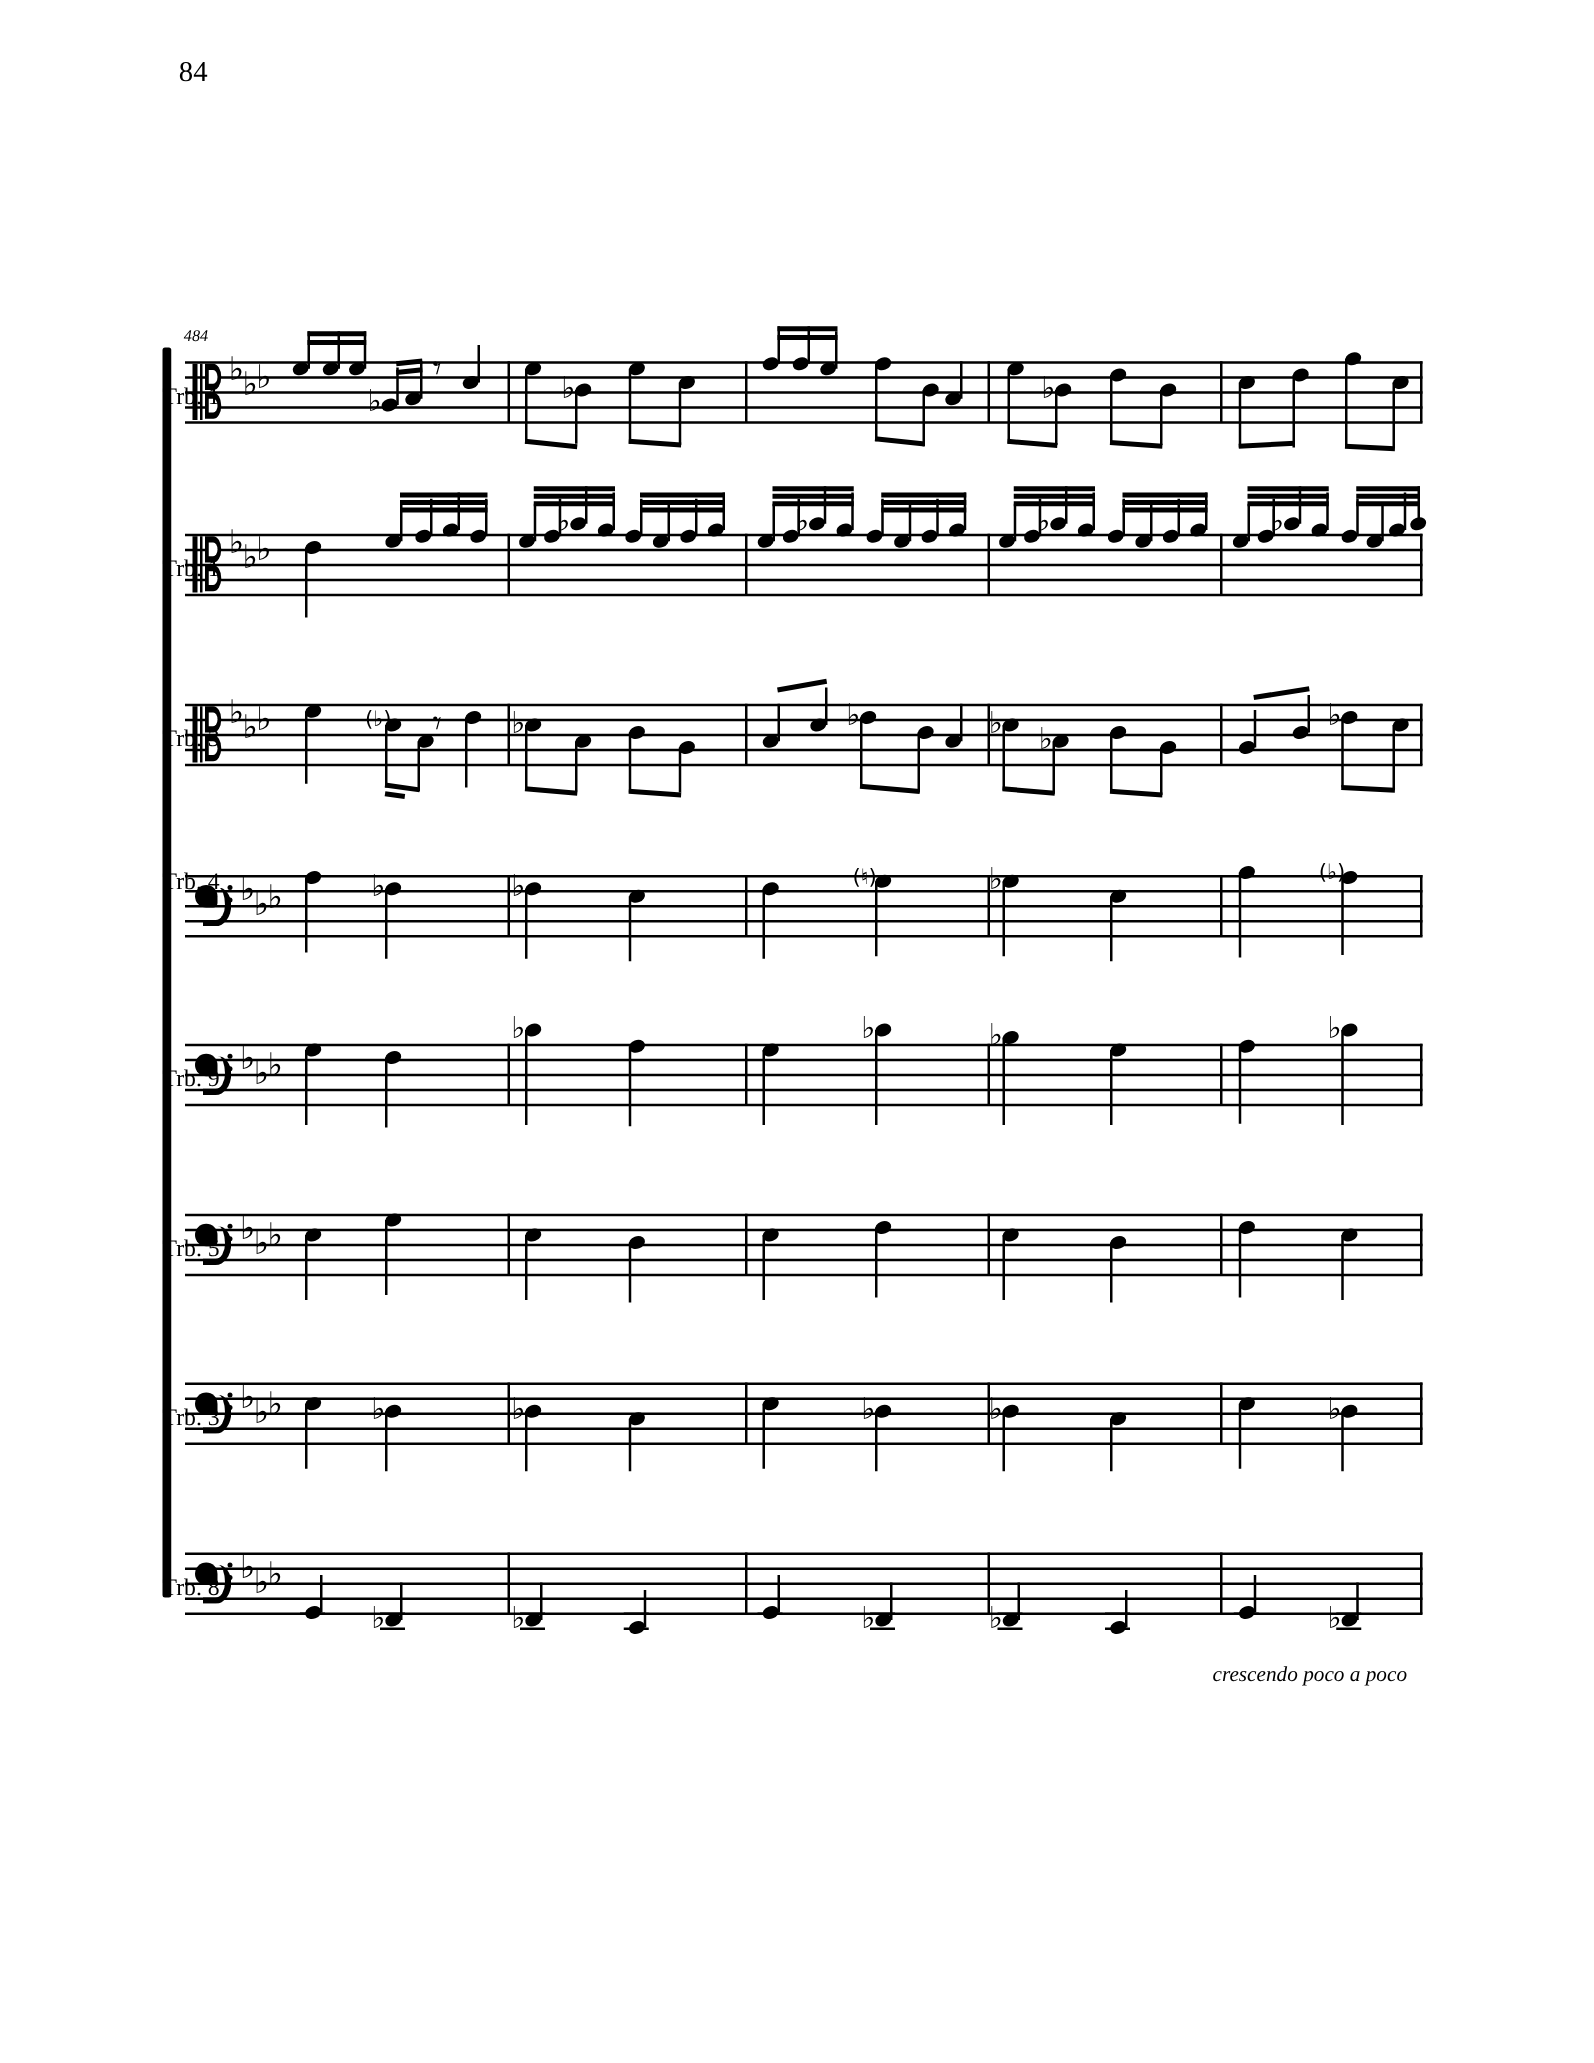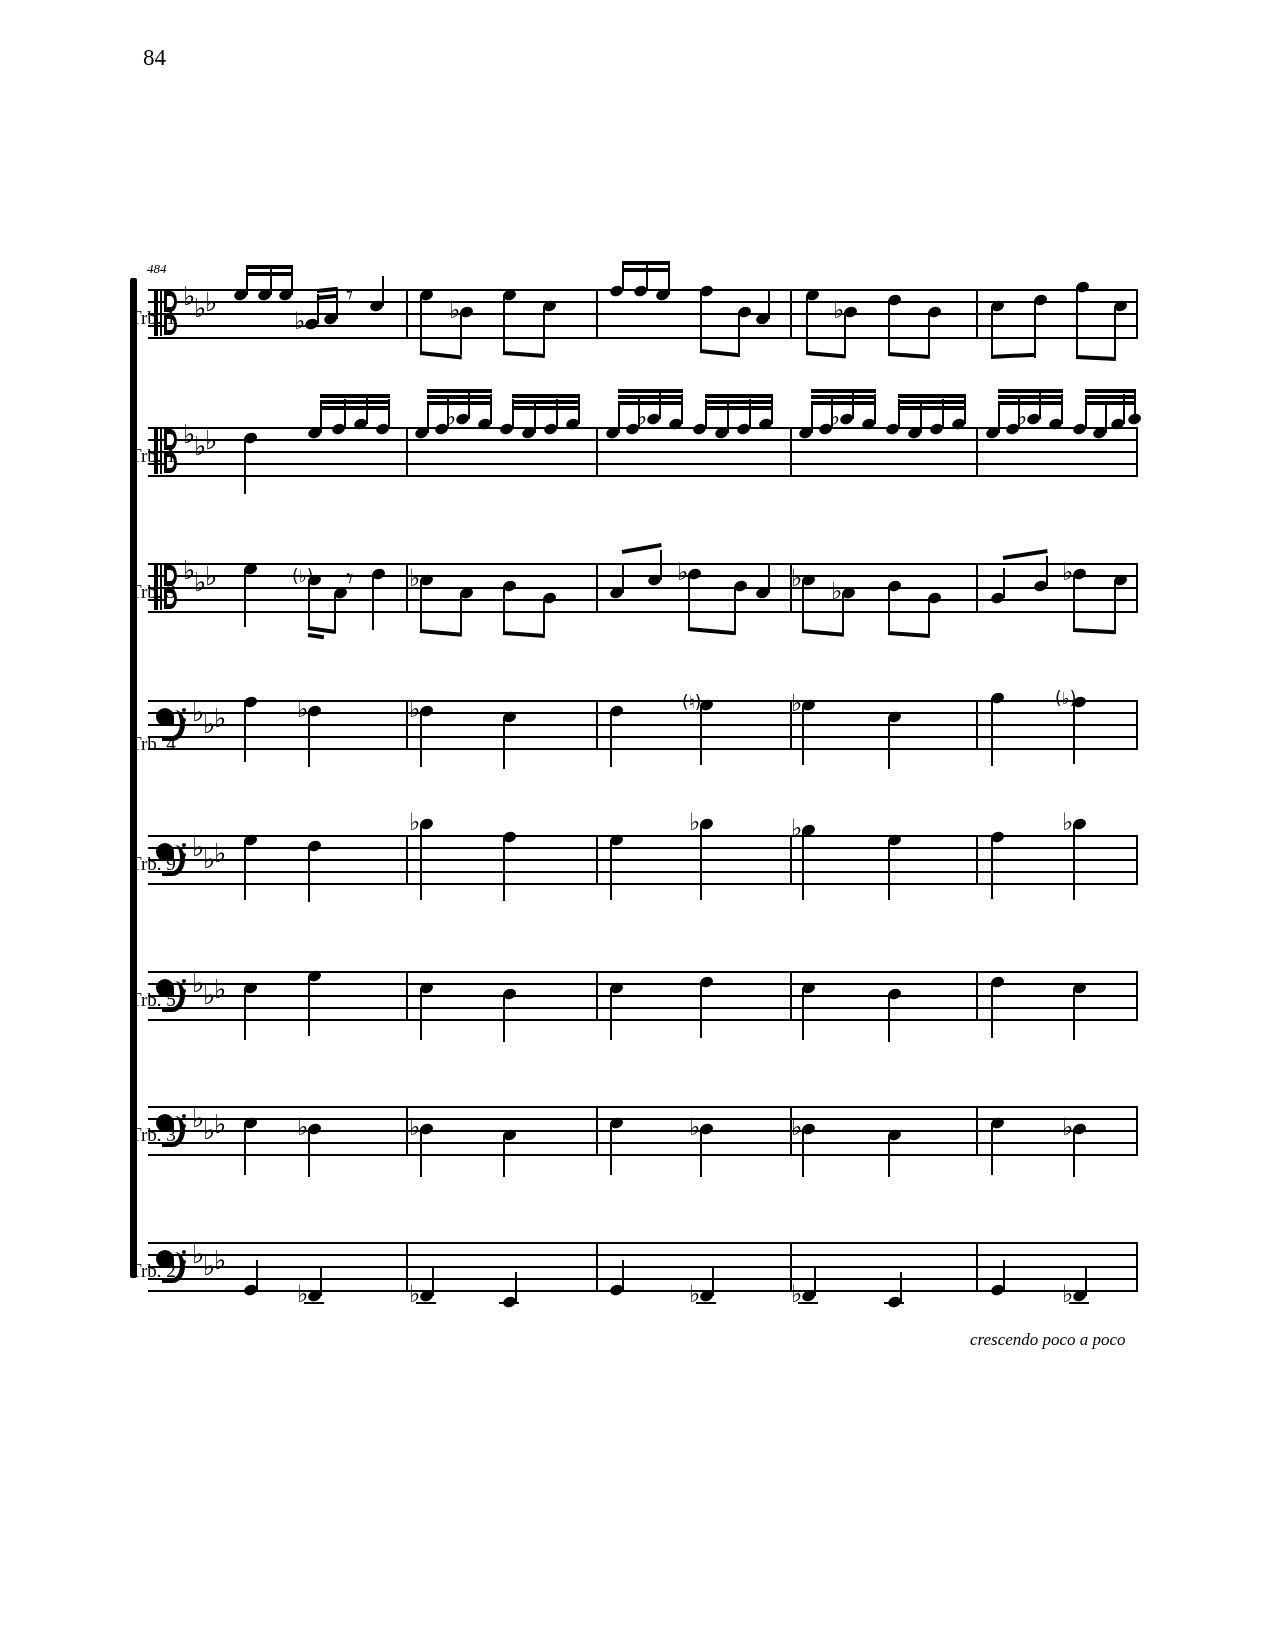--- a/index.html
+++ b/index.html
@@ -539,21 +539,21 @@
       <div class="stem" style="left:654px;top:5px;height:60px;"></div>
       <div class="note" style="left:740px;top:12px;"></div>
       <div class="stem" style="left:740px;top:17px;height:52px;"></div>
 
       <div class="note" style="left:843px;top:-7px;"></div>
       <div class="stem" style="left:843px;top:-2px;height:68px;"></div>
       <div class="note" style="left:925px;top:-3px;"></div>
       <div class="acc paren" style="left:907px;top:-10px;">(♭)</div>
       <div class="stem" style="left:925px;top:2px;height:62px;"></div>
     </div>
-    <div class="inst-label" style="top:458px;">Trb. 4</div>
+    <div class="inst-label" style="top:420px;">Trb. 4</div>
 
     <div class="stave" style="top:560px;">
       <div class="line l0"></div>
         <div class="line l1"></div>
         <div class="line l2"></div>
         <div class="line l3"></div>
         <div class="line l4"></div>
       <div class="barline" style="left:258px;"></div>
       <div class="barline" style="left:448px;"></div>
       <div class="barline" style="left:642px;"></div>
@@ -762,17 +762,17 @@
 
       <div class="note" style="left:843px;top:43px;"></div>
       <div class="stem" style="left:855px;top:18px;height:30px;"></div>
       <div class="ledger" style="left:839px;top:48px;"></div>
       <div class="note" style="left:925px;top:49px;"></div>
       <div class="acc" style="left:914px;top:40px;">♭</div>
       <div class="stem" style="left:937px;top:24px;height:30px;"></div>
       <div class="ledger" style="left:921px;top:48px;"></div>
       <div class="ledger" style="left:921px;top:60px;"></div>
     </div>
-    <div class="inst-label" style="top:985px;">Trb. 2</div>
+    <div class="inst-label" style="top:985px;">Trb. 8</div>
 
     <div class="dynamic-text" style="left:840px;top:1055px;">crescendo poco a poco</div>
   </div>
 </div>
 
 </body></html>

